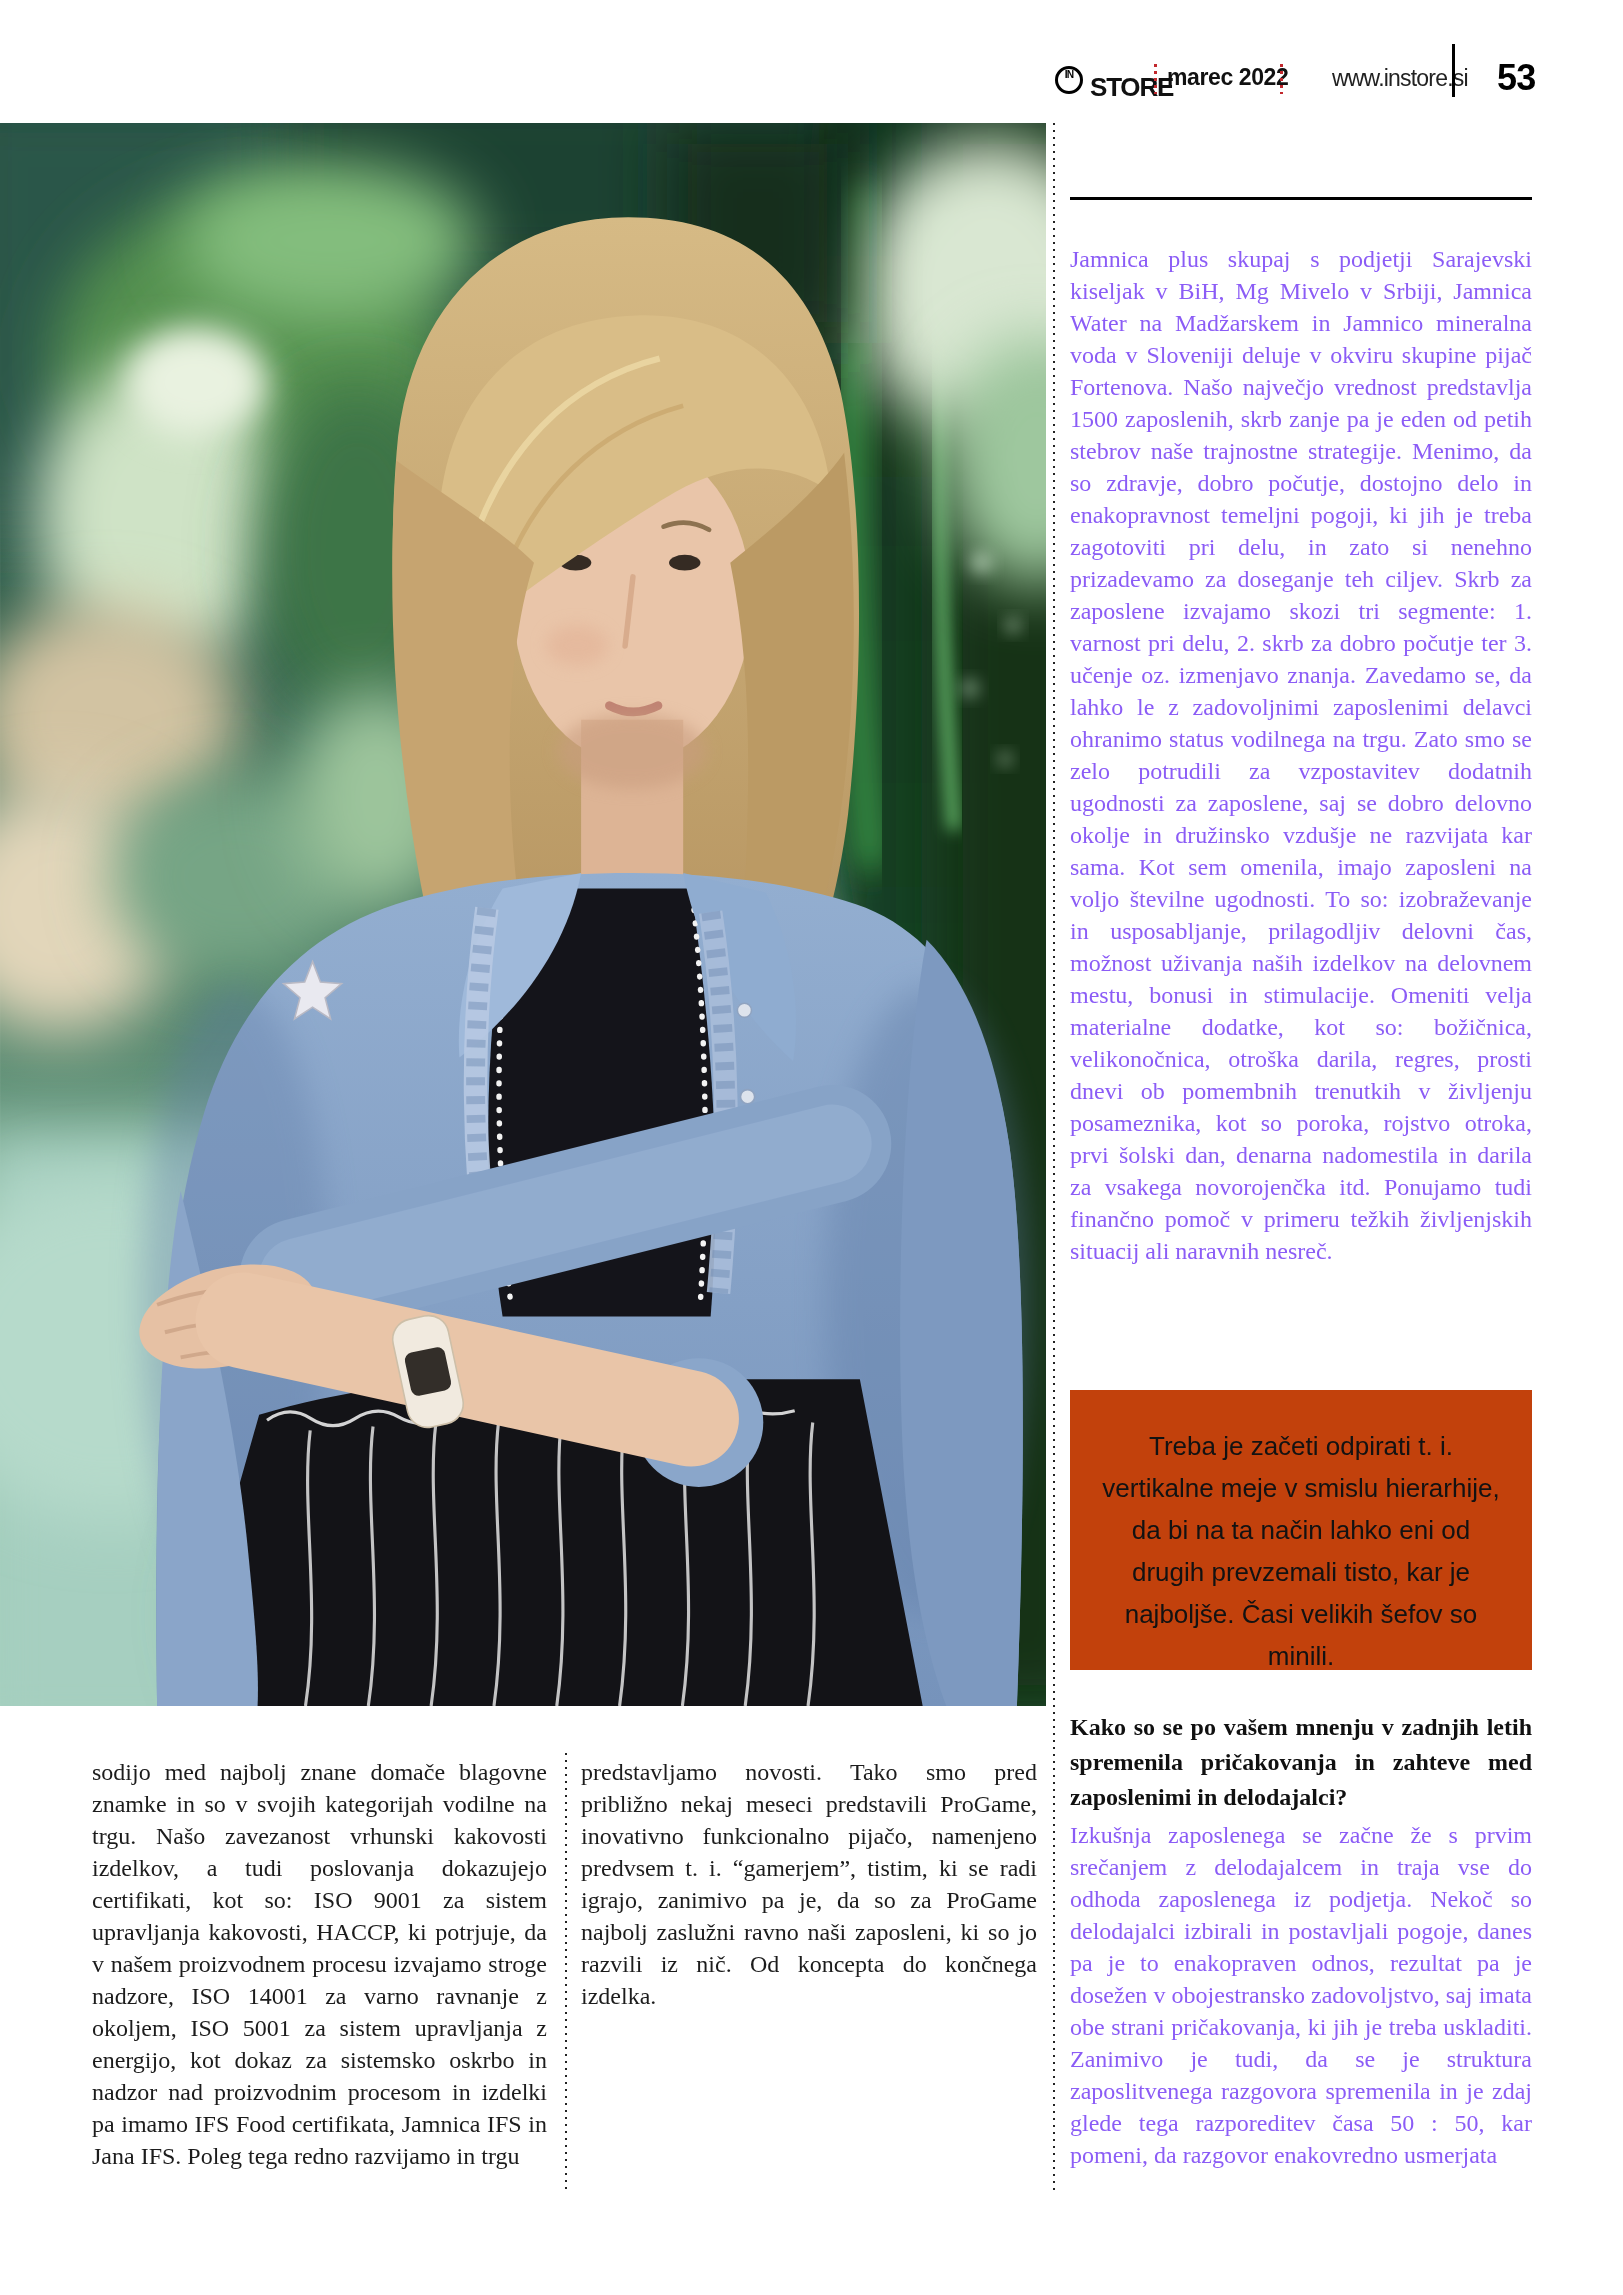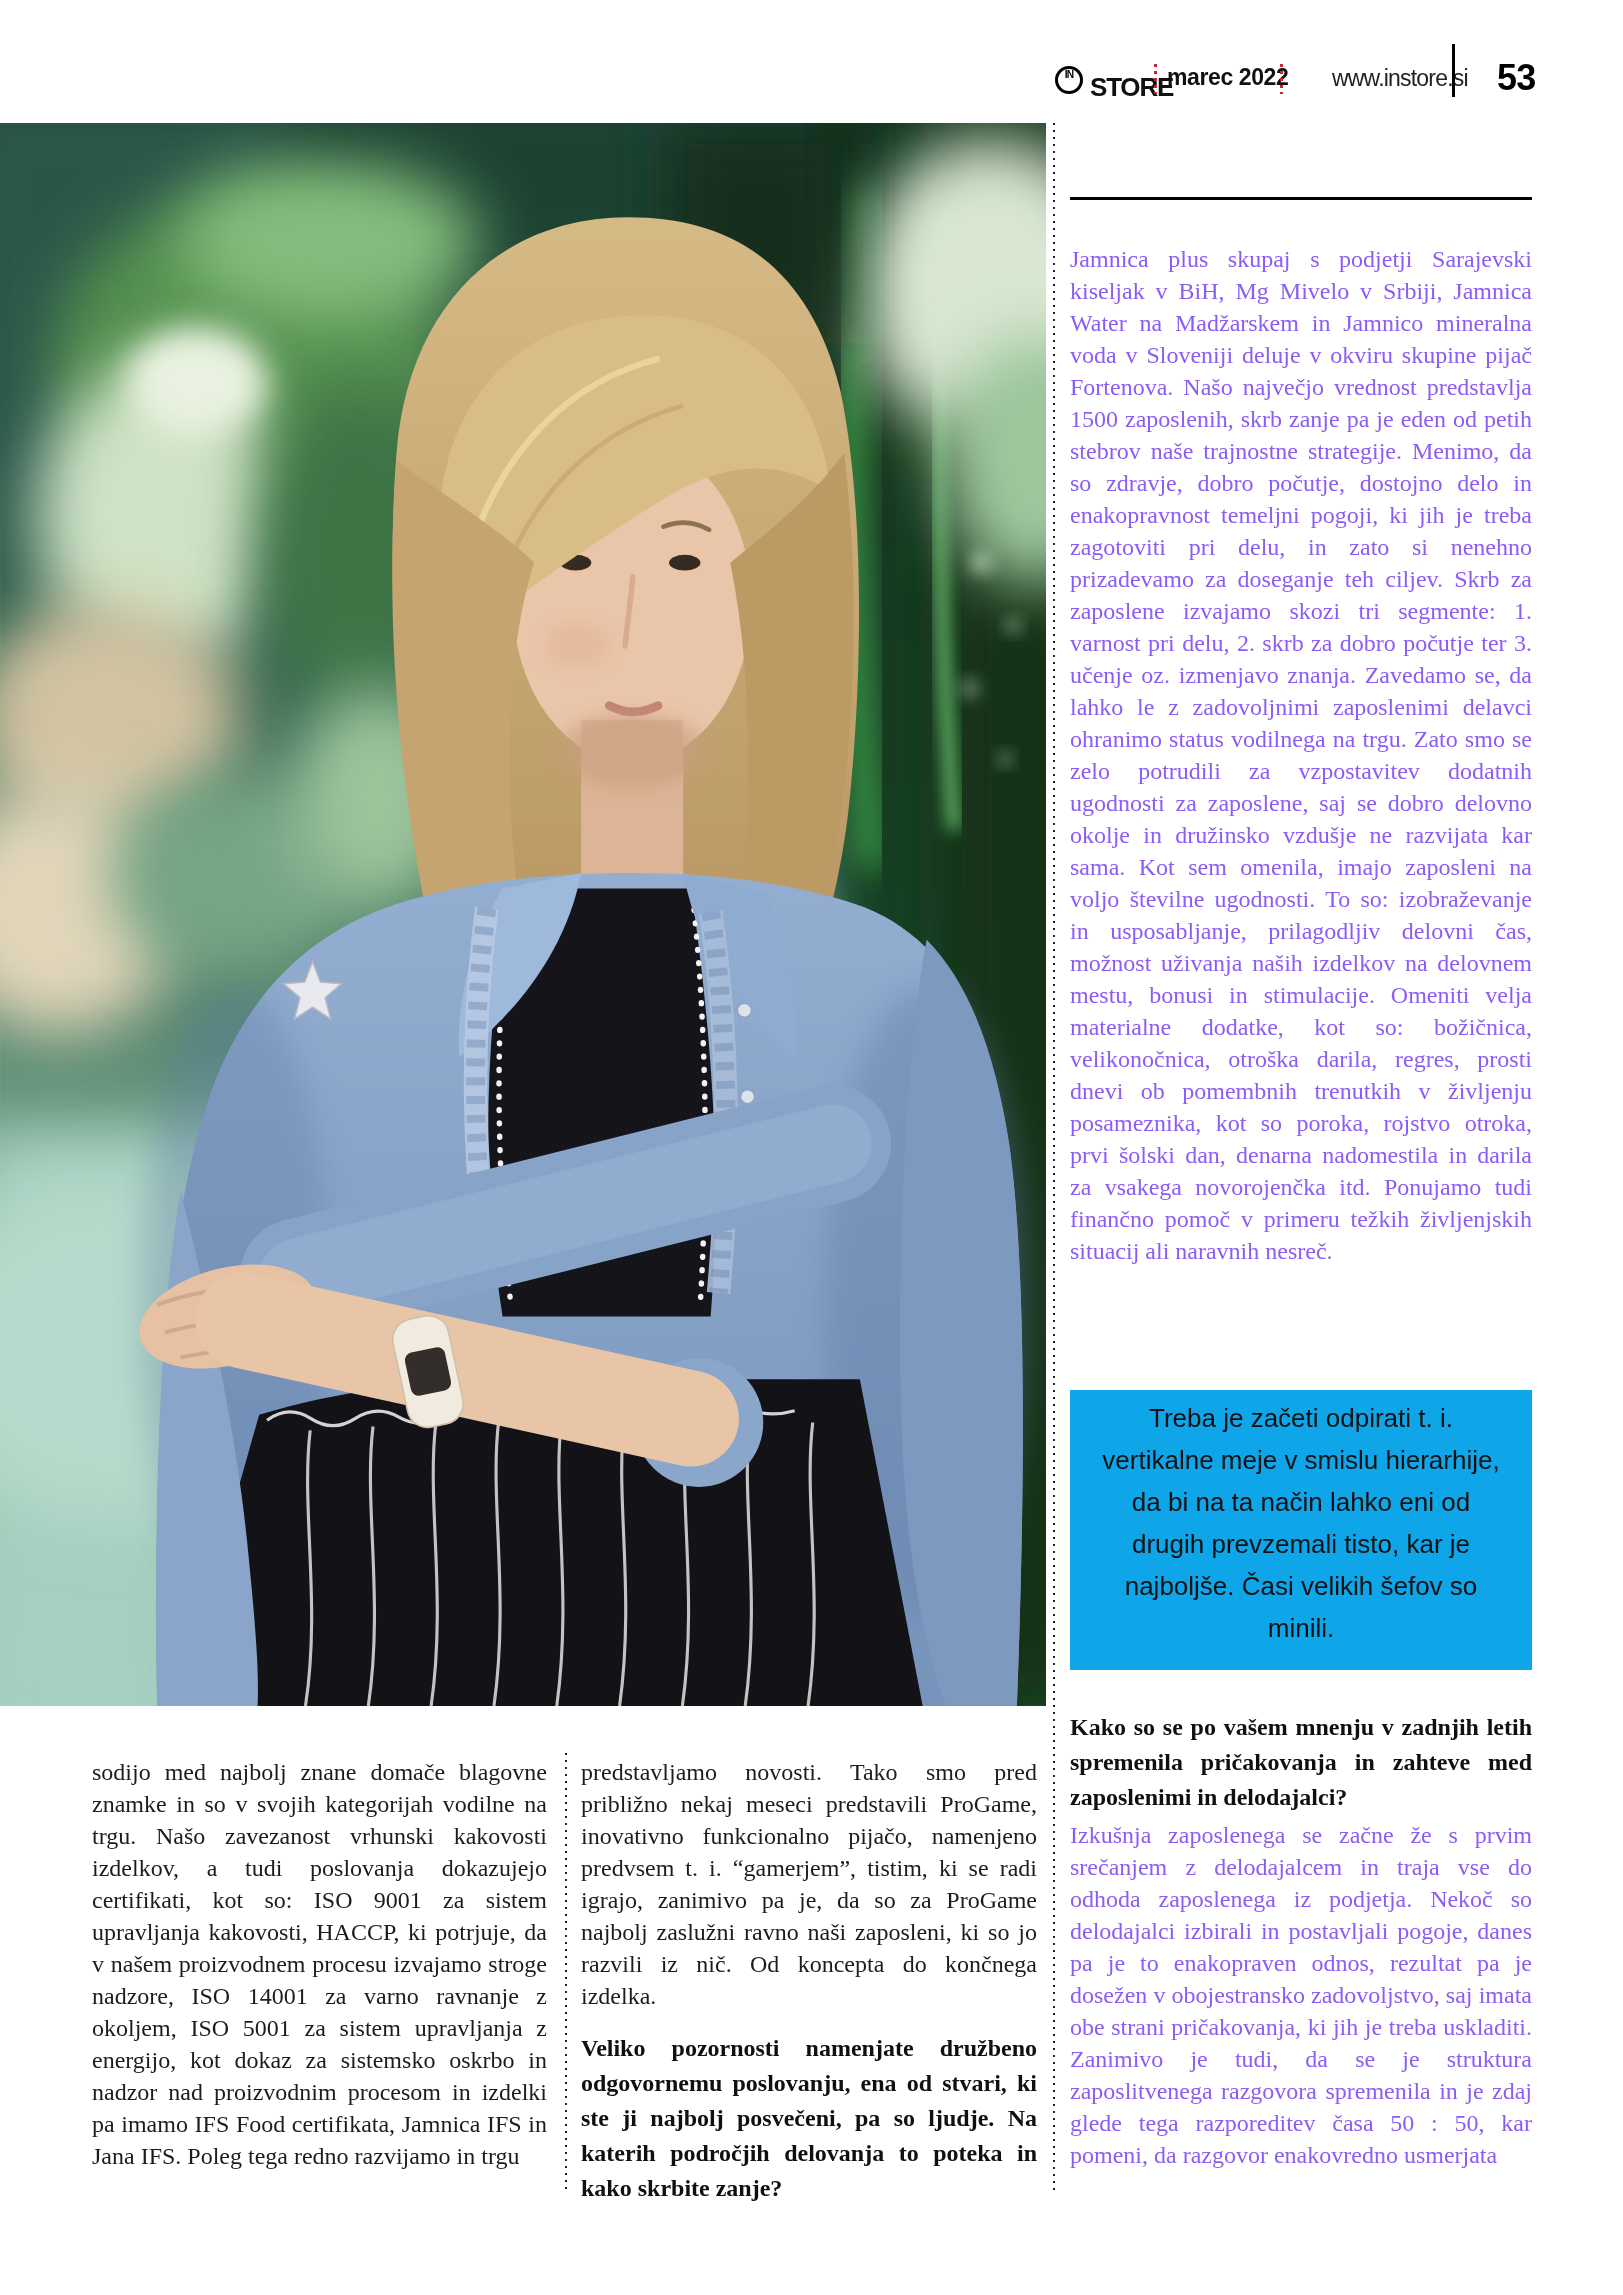--- a/index.html
+++ b/index.html
@@ -42,22 +42,22 @@
   
   #rule-top{position:absolute;left:1070px;top:197px;width:462px;height:3.1px;background:#000;}
   .bodytext{
     position:absolute;left:1070px;width:462px;
     font-size:24px;line-height:32px;text-align:justify;
     color:#8b5cf6;overflow:hidden;
   }
   #answer-intro{top:243px;height:1140px;}
   #pullquote{
     position:absolute;left:1070px;top:1390px;width:462px;height:280px;
-    background:#0ea5e9;box-sizing:border-box;
-    padding:7px 27px 0 27px;
+    background:#c2410c;box-sizing:border-box;
+    padding:35px 27px 0 27px;
     font-family:"Liberation Sans", sans-serif;
     font-size:26px;line-height:42px;text-align:center;color:#121212;
     overflow:hidden;
   }
   .question{
     position:absolute;left:1070px;width:462px;
     font-weight:bold;font-size:24px;line-height:35px;text-align:justify;color:#101010;
   }
   #question-2{top:1710px;}
   #answer-2{top:1819px;height:393px;}
@@ -235,17 +235,16 @@
   <div id="pullquote">Treba je začeti odpirati t. i. vertikalne meje v smislu hierarhije, da bi na ta način lahko eni od drugih prevzemali tisto, kar je najboljše. Časi velikih šefov so minili.</div>
 
   <div class="question" id="question-2">Kako so se po vašem mnenju v zadnjih letih spremenila pričakovanja in zahteve med zaposlenimi in delodajalci?</div>
   <div class="bodytext" id="answer-2">Izkušnja zaposlenega se začne že s prvim srečanjem z delodajalcem in traja vse do odhoda zaposlenega iz podjetja. Nekoč so delodajalci izbirali in postavljali pogoje, danes pa je to enakopraven odnos, rezultat pa je dosežen v obojestransko zadovoljstvo, saj imata obe strani pričakovanja, ki jih je treba uskladiti. Zanimivo je tudi, da se je struktura zaposlitvenega razgovora spremenila in je zdaj glede tega razporeditev časa 50 : 50, kar pomeni, da razgovor enakovredno usmerjata</div>
 
   <div class="bcol" id="col-left">
     <p>sodijo med najbolj znane domače blagovne znamke in so v svojih kategorijah vodilne na trgu. Našo zavezanost vrhunski kakovosti izdelkov, a tudi poslovanja dokazujejo certifikati, kot so: ISO 9001 za sistem upravljanja kakovosti, HACCP, ki potrjuje, da v našem proizvodnem procesu izvajamo stroge nadzore, ISO 14001 za varno ravnanje z okoljem, ISO 5001 za sistem upravljanja z energijo, kot dokaz za sistemsko oskrbo in nadzor nad proizvodnim procesom in izdelki pa imamo IFS Food certifikata, Jamnica IFS in Jana IFS. Poleg tega redno razvijamo in trgu</p>
   </div>
   <div class="bcol" id="col-mid">
     <p>predstavljamo novosti. Tako smo pred približno nekaj meseci predstavili ProGame, inovativno funkcionalno pijačo, namenjeno predvsem t. i. “gamerjem”, tistim, ki se radi igrajo, zanimivo pa je, da so za ProGame najbolj zaslužni ravno naši zaposleni, ki so jo razvili iz nič. Od koncepta do končnega izdelka.</p>
-    <p class="q">Veliko pozornosti namenjate družbeno odgovornemu poslovanju, ena od stvari, ki ste ji najbolj posvečeni, pa so ljudje. Na katerih področjih delovanja to poteka in kako skrbite zanje?</p>
   </div>
 
 </div>
 
 
 </body></html>

